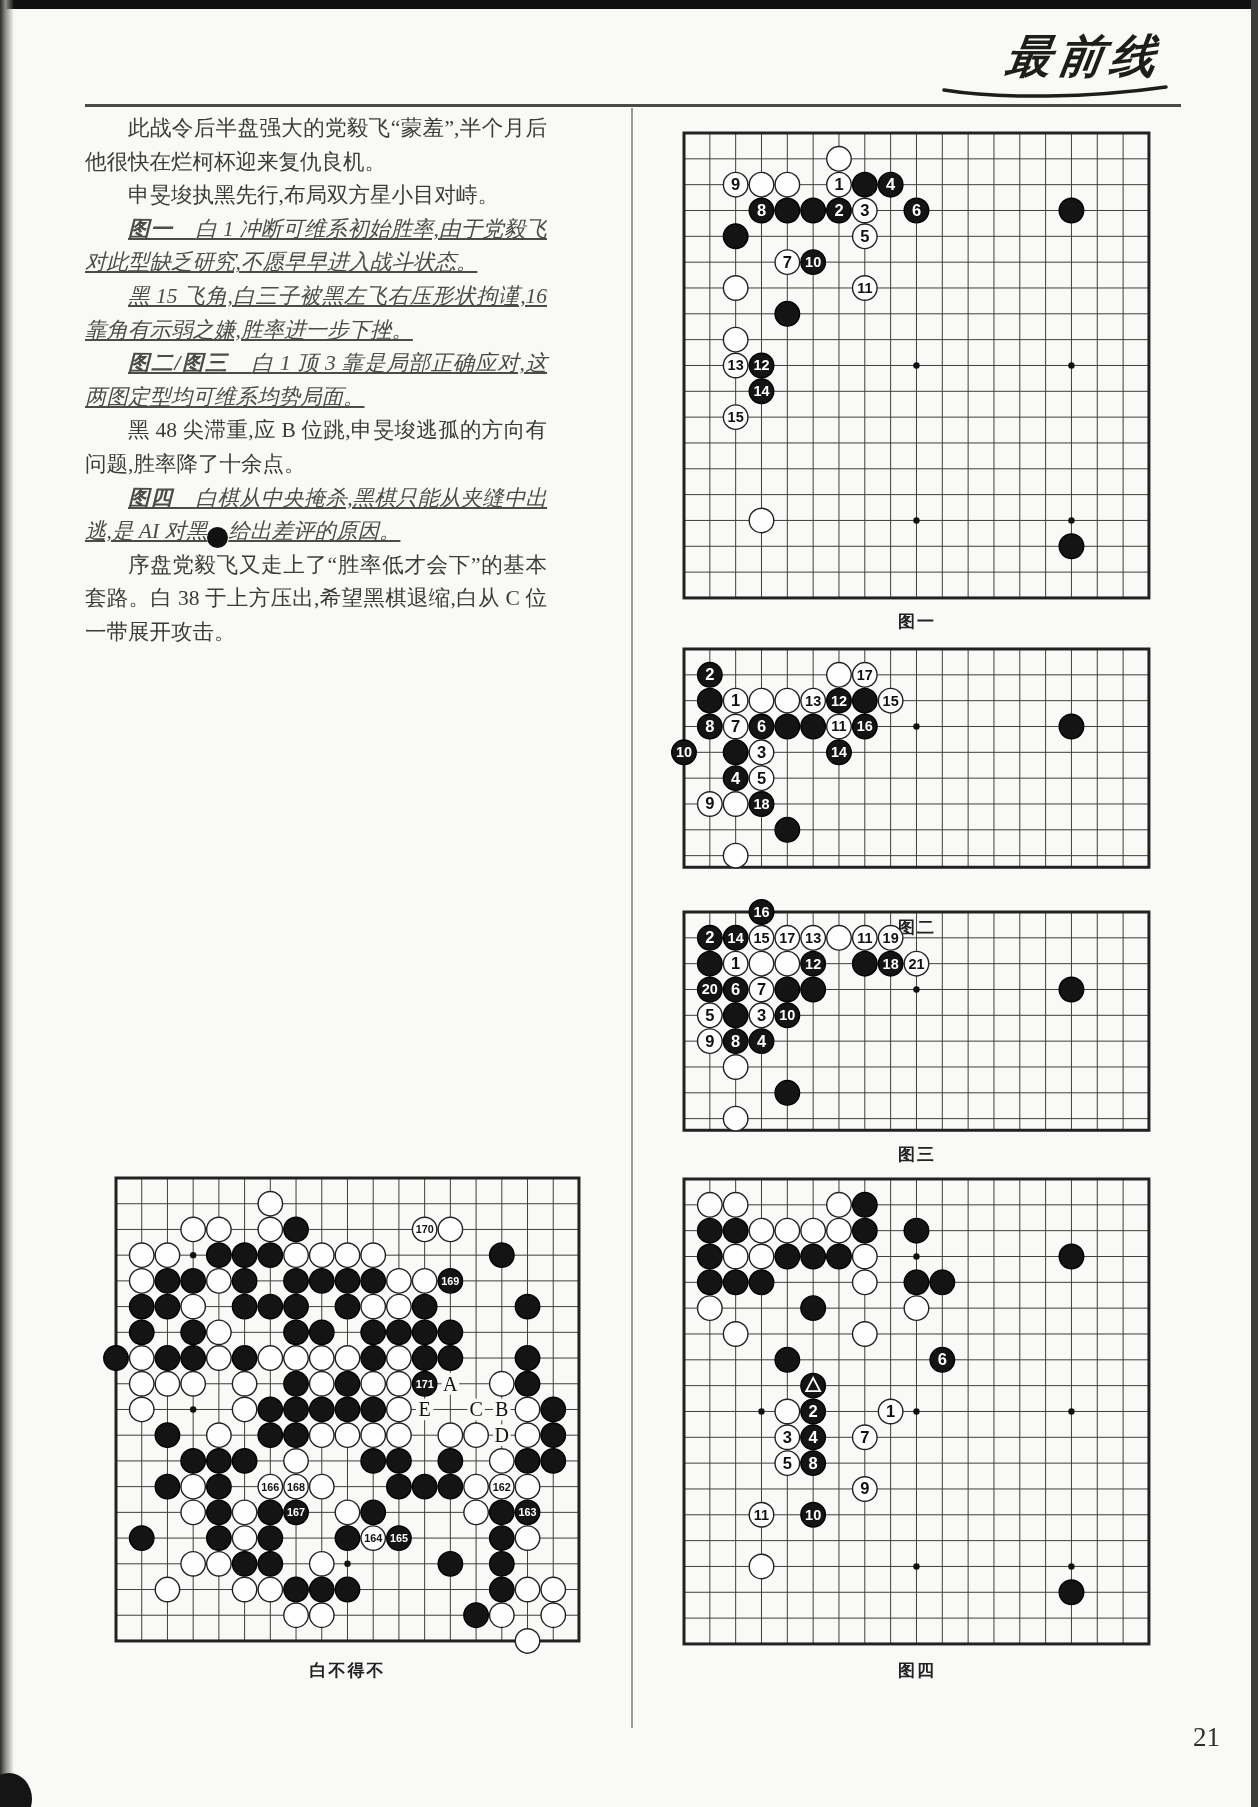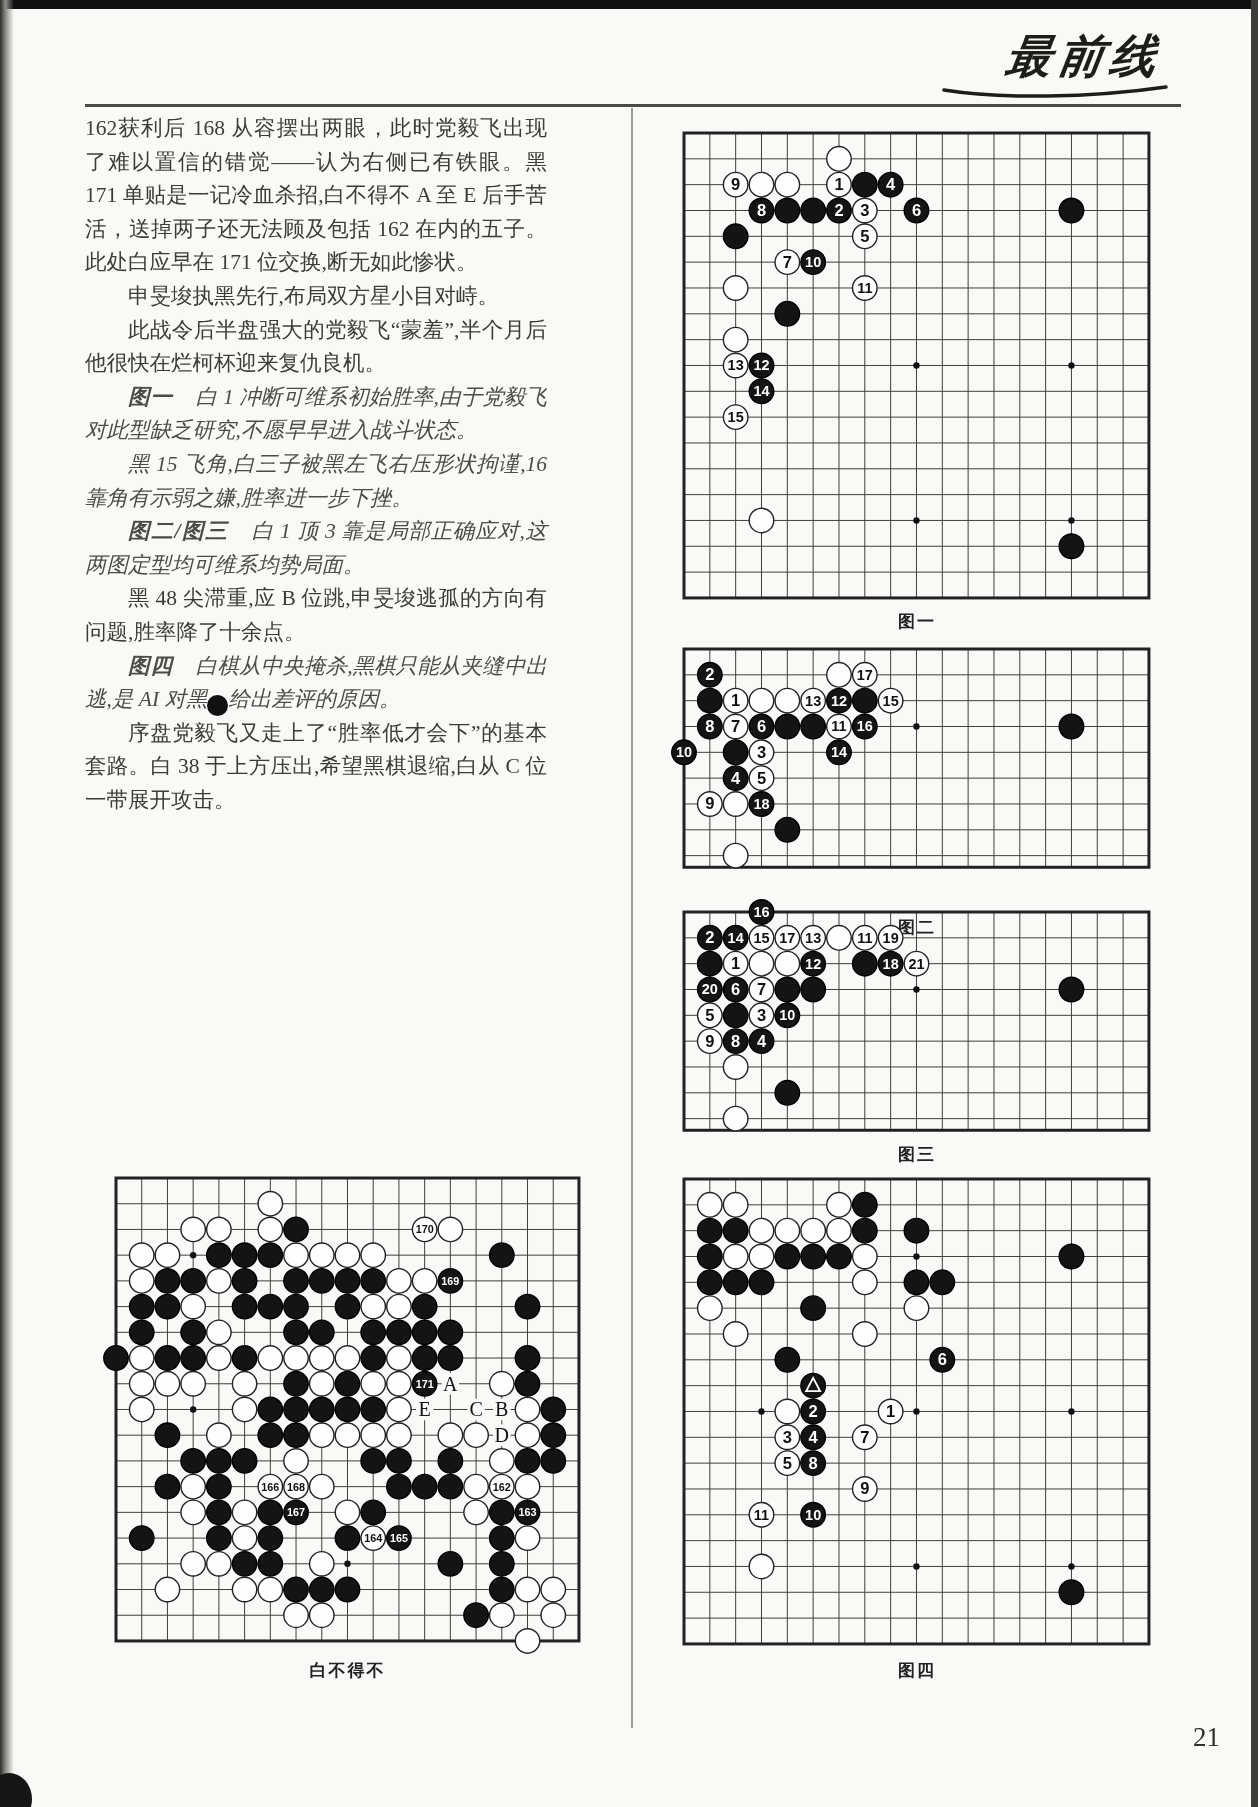--- a/index.html
+++ b/index.html
@@ -14,21 +14,21 @@
   
   .logo{position:absolute;left:962px;top:26px;width:200px;height:62px;text-align:right;
         font-style:italic;font-weight:bold;font-size:46px;letter-spacing:6px;color:#1d1d1b;
         transform:skewX(-8deg);}
   .logo-swoosh{position:absolute;left:940px;top:84px;}
   .header-rule{position:absolute;left:85px;top:104px;width:1096px;height:2.5px;background:#4a4a48;}
   
   .article{position:absolute;left:85px;top:112px;width:462px;text-align:justify;}
   .article p{margin:0;font-size:21.5px;line-height:33.6px;color:#3b3b39;}
   .article p.indent{text-indent:2em;}
-  .article p.kai{font-style:italic;color:#4b4b49;}
+  .article p.kai{font-style:italic;color:#4b4b49;text-decoration:underline;}
   .article b.lead{font-weight:bold;letter-spacing:1px;}
   .tri-stone{display:inline-block;width:21px;height:21px;border-radius:50%;background:#111;
              color:#fff;font-size:12px;line-height:21px;text-align:center;vertical-align:-3px;
              font-style:normal;font-family:"DejaVu Sans",sans-serif;}
   .column-divider{position:absolute;left:631px;top:108px;width:1.5px;height:1620px;background:#9a9a96;}
   
   .boardfig{position:absolute;margin:0;padding:0;}
   .boardfig svg{display:block;}
   .caption{position:absolute;text-align:center;font-weight:bold;font-size:17px;color:#222;
            font-family:"Liberation Sans","DejaVu Sans",sans-serif;letter-spacing:2px;}
@@ -45,23 +45,22 @@
   <div class="scan-right"></div>
   <div class="scan-corner"></div>
 
   <div class="logo">最前线</div>
   <svg class="logo-swoosh" width="230" height="18">
     <path d="M4,6 C60,15 150,14 226,3" stroke="#1d1d1b" stroke-width="3.5" fill="none" stroke-linecap="round"></path>
   </svg>
   <div class="header-rule"></div>
 
   <div class="article" id="article">
-      <p class="song">162获利后 168 从容摆出两眼，此时党毅飞出现了难以置信的错觉——认为右侧已有铁眼。黑 171 单贴是一记冷血杀招,白不得不 A 至 E 后手苦活，送掉两子还无法顾及包括 162 在内的五子。此处白应早在 171 位交换,断无如此惨状。</p>
+      <p class="indent song">此战令后半盘强大的党毅飞“蒙羞”,半个月后他很快在烂柯杯迎来复仇良机。</p>
       <p class="indent song">申旻埈执黑先行,布局双方星小目对峙。</p>
-      <p class="indent song">此战令后半盘强大的党毅飞“蒙羞”,半个月后他很快在烂柯杯迎来复仇良机。</p>
       <p class="indent kai"><b class="lead">图一　</b>白 1 冲断可维系初始胜率,由于党毅飞对此型缺乏研究,不愿早早进入战斗状态。</p>
       <p class="indent kai">黑 15 飞角,白三子被黑左飞右压形状拘谨,16 靠角有示弱之嫌,胜率进一步下挫。</p>
       <p class="indent kai"><b class="lead">图二/图三　</b>白 1 顶 3 靠是局部正确应对,这两图定型均可维系均势局面。</p>
       <p class="indent song">黑 48 尖滞重,应 B 位跳,申旻埈逃孤的方向有问题,胜率降了十余点。</p>
       <p class="indent kai"><b class="lead">图四　</b>白棋从中央掩杀,黑棋只能从夹缝中出逃,是 AI 对黑<span class="tri-stone">△</span>给出差评的原因。</p>
       <p class="indent song">序盘党毅飞又走上了“胜率低才会下”的基本套路。白 38 于上方压出,希望黑棋退缩,白从 C 位一带展开攻击。</p>
     </div>
 
   <div class="column-divider"></div>
 

